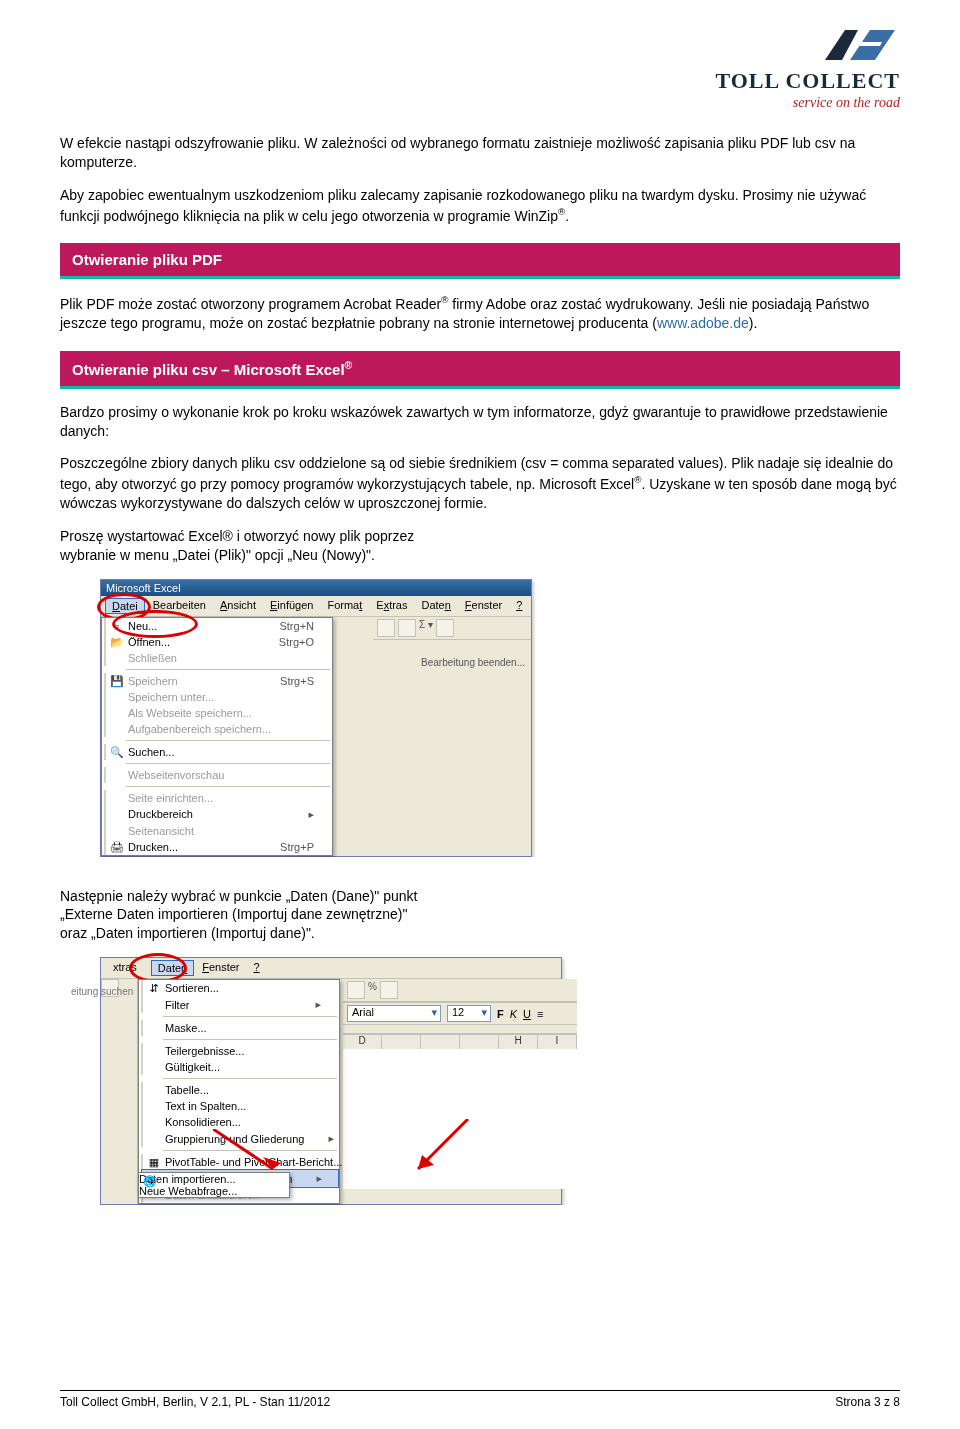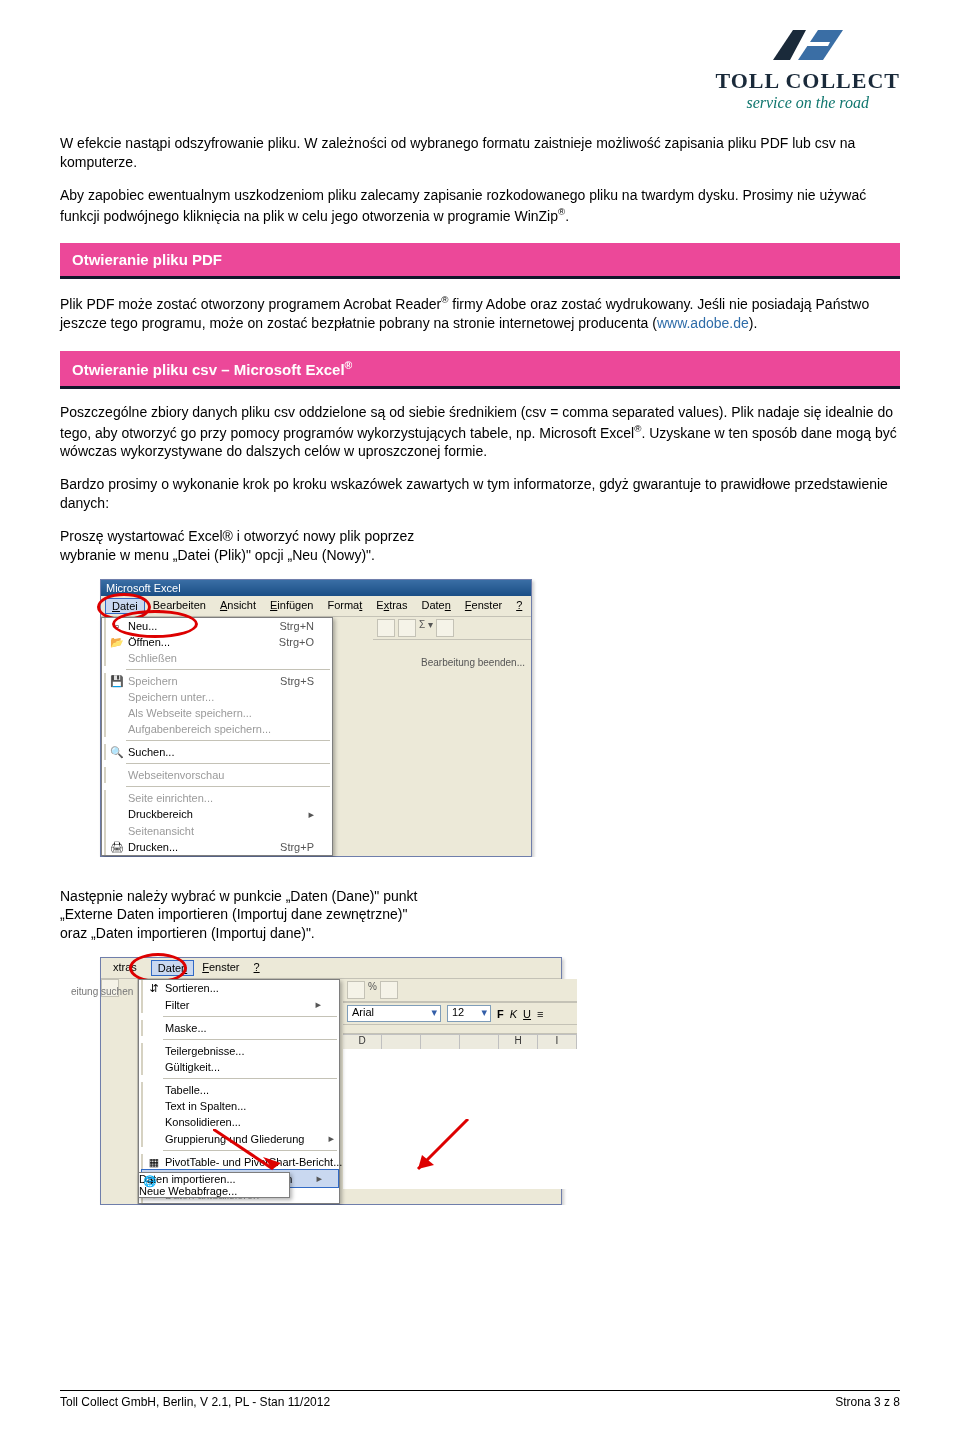--- a/index.html
+++ b/index.html
@@ -13,48 +13,48 @@
     width: 960px;
     min-height: 1429px;
     padding: 30px 60px 20px 60px;
     box-sizing: border-box;
     position: relative;
   }
   .logo {
     position: absolute;
     right: 60px;
     top: 20px;
-    text-align: center;
+    text-align: right;
   }
   .logo-shape {
     display:inline-block;
   }
   .logo-text {
     font-family: "Times New Roman", serif;
     font-size: 22px;
     font-weight: bold;
     letter-spacing: 1px;
     color:#1a2a3a;
   }
   .logo-sub {
     font-family: "Times New Roman", serif;
     font-style: italic;
-    font-size: 16px;
-    color:#0f766e;
+    font-size: 14px;
+    color:#b91c1c;
   }
   .content { margin-top: 104px; }
   p { margin: 0 0 14px 0; line-height: 1.35; }
   .heading-bar {
-    background: #ec4899;
+    background: #be185d;
     color: #fff;
     padding: 8px 12px;
     font-weight: bold;
     font-size: 15px;
     margin: 18px 0 14px 0;
-    border-bottom: 3px solid #0f172a;
+    border-bottom: 3px solid #14b8a6;
   }
   .link-blue { color: #2e6ca8; }
   .two-col { overflow: hidden; }
   .two-col .tc-left { float: left; width: 360px; padding-right: 4px; }
   .two-col .tc-right { float: left; width: 440px; padding-left: 40px; }
 
   
   .excel-window {
     border: 1px solid #6f7eab;
     background: #ece9d8;
@@ -200,24 +200,24 @@
     </p>
 
     <div class="heading-bar">Otwieranie pliku PDF</div>
     <p>
       <span>Plik PDF może zostać otworzony programem Acrobat Reader</span><span class="sup">®</span><span> firmy Adobe oraz zostać wydrukowany. Jeśli nie posiadają Państwo jeszcze tego programu, może on zostać bezpłatnie pobrany na stronie internetowej producenta (</span><span class="link-blue">www.adobe.de</span><span>).</span>
     </p>
 
     <div class="heading-bar">
       <span>Otwieranie pliku csv – Microsoft Excel</span><span class="sup" style="font-weight:bold">®</span>
     </div>
+    <p>Bardzo prosimy o wykonanie krok po kroku wskazówek zawartych w tym informatorze, gdyż gwarantuje to prawidłowe przedstawienie danych:</p>
     <p>
       <span>Poszczególne zbiory danych pliku csv oddzielone są od siebie średnikiem (csv = comma separated values). Plik nadaje się idealnie do tego, aby otworzyć go przy pomocy programów wykorzystujących tabele, np. Microsoft Excel</span><span class="sup">®</span><span>. Uzyskane w ten sposób dane mogą być wówczas wykorzystywane do dalszych celów w uproszczonej formie.</span>
     </p>
-    <p>Bardzo prosimy o wykonanie krok po kroku wskazówek zawartych w tym informatorze, gdyż gwarantuje to prawidłowe przedstawienie danych:</p>
 
     <div class="two-col">
       <div class="tc-left">
         <p>Proszę wystartować Excel® i otworzyć nowy plik poprzez wybranie w menu „Datei (Plik)" opcji „Neu (Nowy)".</p>
       </div>
       <div class="tc-right">
         <div class="excel-window" style="position:relative;width:430px;">
           <div class="titlebar">Microsoft Excel</div>
           <div class="menubar" style="position:relative;">
             <span style="background:#c9d8f0;border:1px solid #316ac5;"><u>D</u>atei</span>

